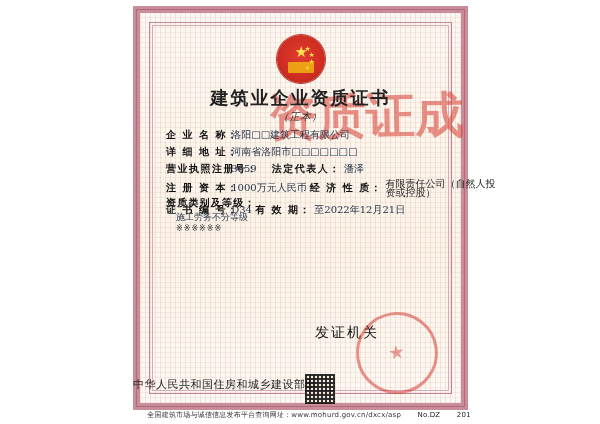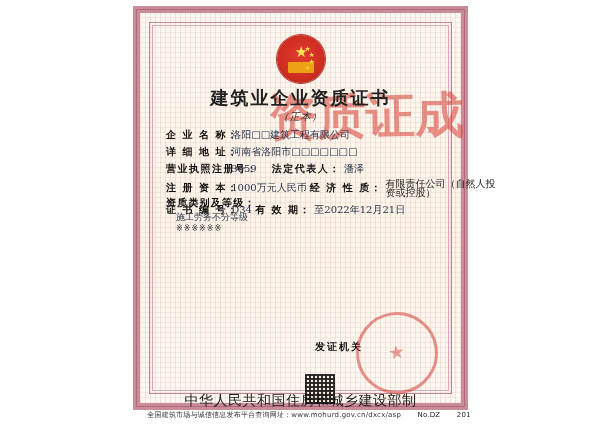--- a/index.html
+++ b/index.html
@@ -196,48 +196,47 @@
     left: 43px;
     top: 218px;
     font-size: 8px;
     letter-spacing: 1px;
     color: #333;
   }
   
   .issuer {
     position: absolute;
     left: 182px;
-    top: 334px;
-    font-size: 10px;
-    font-weight: bold;
+    top: 318px;
+    font-size: 14px;
+    font-weight: normal;
     letter-spacing: 2px;
     color: #111;
   }
   .date-line {
     position: absolute;
     left: 160px;
     top: 352px;
     width: 140px;
     font-size: 10px;
     color: #111;
     letter-spacing: 1px;
   }
   .date-line span { display: inline-block; }
   .d-y { width: 42px; text-align: left;}
   .d-m { width: 34px; text-align: left;}
   .d-d { width: 20px; text-align: left;}
   .footer-org {
     position: absolute;
     left: 0; right: 0;
     top: 371px;
-    text-align: center;
-    font-size: 14px;
+    text-align: left;
+    font-size: 11px;
     color: #222;
     letter-spacing: 0.5px;
-    margin-top: 15px;
   }
   
   .seal {
     position: absolute;
     left: 223px;
     top: 306px;
     width: 76px;
     height: 76px;
     border-radius: 50%;
     border: 3px solid rgba(206,40,32,0.68);

